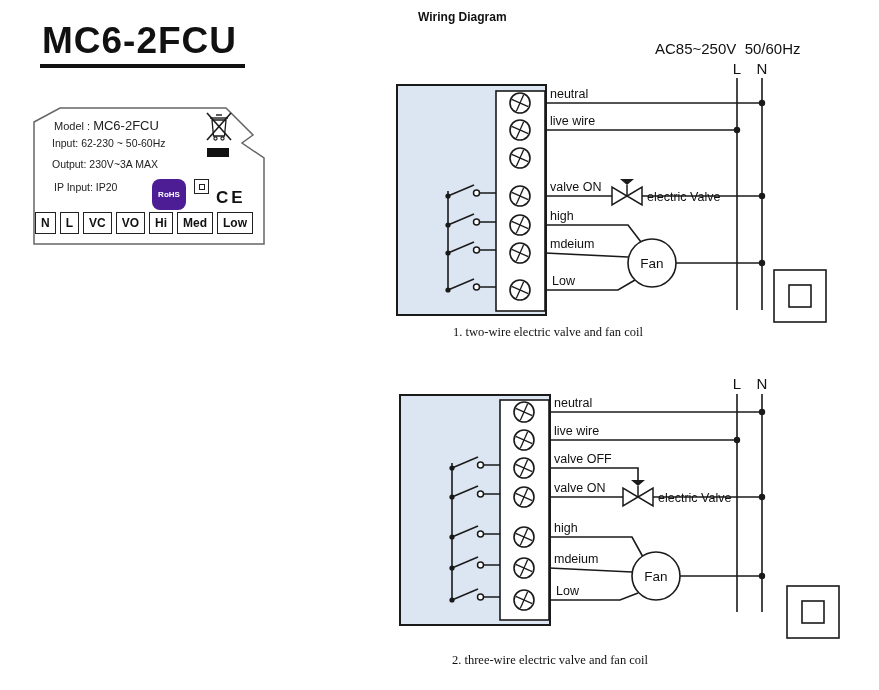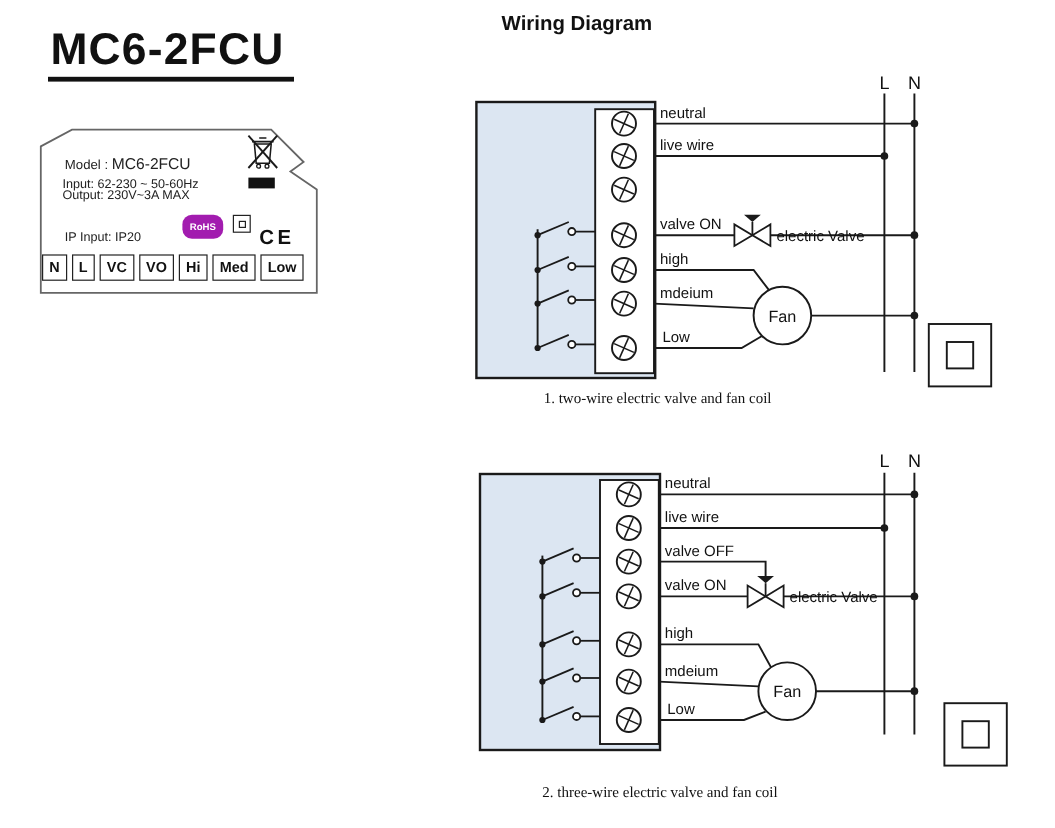--- a/index.html
+++ b/index.html
@@ -11,44 +11,44 @@
   .abs { position:absolute; }
   
   .product-title {
     left:40px; top:20px; font-size:37px; font-weight:800; letter-spacing:1px;
     border-bottom:4px solid #111; padding:0 8px 2px 2px; display:inline-block;
     font-family:"Liberation Sans", sans-serif;
   }
   
   .device-label { left:28px; top:96px; width:244px; height:152px; }
   .device-label svg.shape { position:absolute; left:0; top:0; }
-  .lbl { position:absolute; font-size:10.5px; white-space:nowrap; color:#222;margin-top:11px; }
+  .lbl { position:absolute; font-size:10.5px; white-space:nowrap; color:#222; }
   .model-line { left:26px; top:22px; font-size:11px; }
   .model-line .val { font-size:13px; }
   .input-line  { left:24px; top:41px; }
-  .output-line { left:24px; top:50px; }
+  .output-line { left:24px; top:62px; }
   .ip-line     { left:26px; top:85px; }
   .weee { left:178px; top:15px; }
   .blackbar { left:179px; top:52px; width:22px; height:9px; background:#111; }
   .rohs {
-    left:124px; top:83px; width:34px; height:20px; background:#a21caf; color:#fff;
+    left:124px; top:83px; width:34px; height:31px; background:#4c1d95; color:#fff;
     border-radius:8px; font-size:8px; font-weight:700; display:flex;
     align-items:center; justify-content:center;
   }
   .sq2 { left:166px; top:83px; width:15px; height:15px; border:1.6px solid #222;
          display:flex; align-items:center; justify-content:center; }
   .sq2 .inner { width:6px; height:6px; border:1.4px solid #222; }
   .ce { left:188px; top:76px; font-size:17px; letter-spacing:3px; font-weight:600;margin-top:16px; }
   .terminal-row { left:7px; top:116px; display:flex; gap:4px; }
   .terminal-box {
     border:1.6px solid #222; min-width:17px; padding:3px 5px; font-size:12px;
     font-weight:700; text-align:center; background:#fff; line-height:14px;
   }
   
-  .wiring-heading { left:418px; top:10px; font-size:17px; font-weight:700; }
+  .wiring-heading { left:418px; top:10px; font-size:12px; font-weight:700; }
   .supply { left:655px; top:40px; font-size:15px; white-space:pre; }
   
   svg text { font-family:"Liberation Sans", sans-serif; fill:#111; }
   svg .wlabel { font-size:12.5px; }
   svg .lnlabel { font-size:15px; }
   svg .fanlabel { font-size:13.5px; text-anchor:middle; }
   svg .caption { font-family:"Liberation Serif", serif; font-size:12.5px; text-anchor:middle; }
   svg .wire { stroke:#1a1a1a; stroke-width:1.6; fill:none; }
   svg .thin { stroke:#1a1a1a; stroke-width:1.4; fill:none; }
 </style>
@@ -122,20 +122,21 @@
       <div class="terminal-box">L</div>
       <div class="terminal-box">VC</div>
       <div class="terminal-box">VO</div>
       <div class="terminal-box">Hi</div>
       <div class="terminal-box">Med</div>
       <div class="terminal-box">Low</div>
     </div>
   </div>
 
   <div class="abs wiring-heading">Wiring Diagram</div>
+  <div class="abs supply">AC85~250V  50/60Hz</div>
 
   <svg class="abs" style="left:390px; top:58px;" width="489" height="292" viewBox="0 0 489 292">
     <text x="347" y="16" class="lnlabel" text-anchor="middle">L</text>
     <text x="372" y="16" class="lnlabel" text-anchor="middle">N</text>
     <line x1="347" y1="20" x2="347" y2="252" class="wire"></line>
     <line x1="372" y1="20" x2="372" y2="252" class="wire"></line>
 
     <rect x="7" y="27" width="149" height="230" stroke="#1a1a1a" stroke-width="2" fill="#dce6f2"></rect>
     <rect x="106" y="33" width="49" height="220" fill="#fff" stroke="#1a1a1a" stroke-width="1.6"></rect>
 

